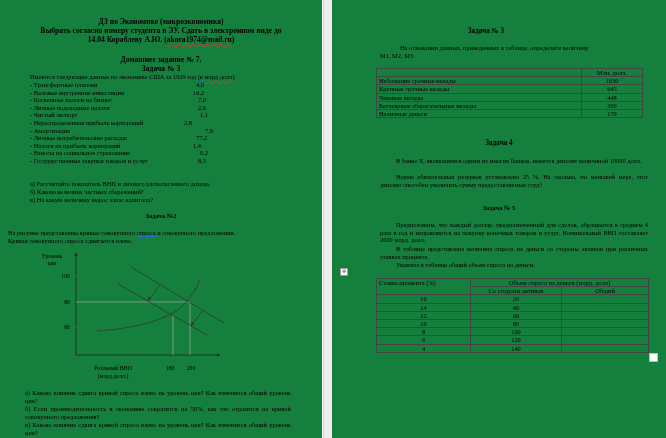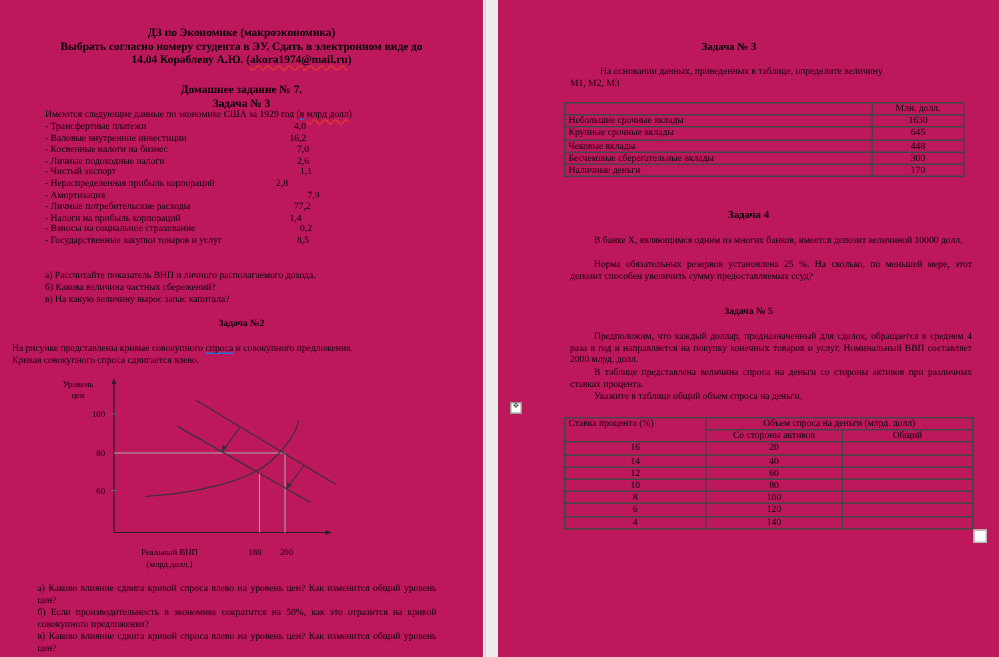--- a/index.html
+++ b/index.html
@@ -6,21 +6,21 @@
   body {
     width:666px; height:438px; overflow:hidden; position:relative;
     background:#ffffff;
     font-family:"Liberation Serif","DejaVu Serif",serif;
     color:#000;
   }
   .gutter {
     position:absolute; left:323px; top:0; width:8px; height:438px;
     background:#ececec; border-left:1px solid #d4d4d4; border-right:1px solid #d4d4d4;
   }
-  .page { position:absolute; top:0; height:438px; background:#be185d; }
+  .page { position:absolute; top:0; height:438px; background:#15803d; }
   .page-left { left:0; width:322px; }
   .page-right { left:332px; width:334px; }
 
   .t { position:absolute; white-space:nowrap; font-size:6.4px; line-height:7.6px; }
   .b { font-weight:bold; }
   .c { text-align:center; }
   .j { white-space:normal; text-align:justify; }
 
   .title1 { left:0; width:322px; top:17px; font-size:7.6px; line-height:9px; }
   .title2 { left:0; width:322px; top:26px; font-size:7.6px; line-height:9px; }

